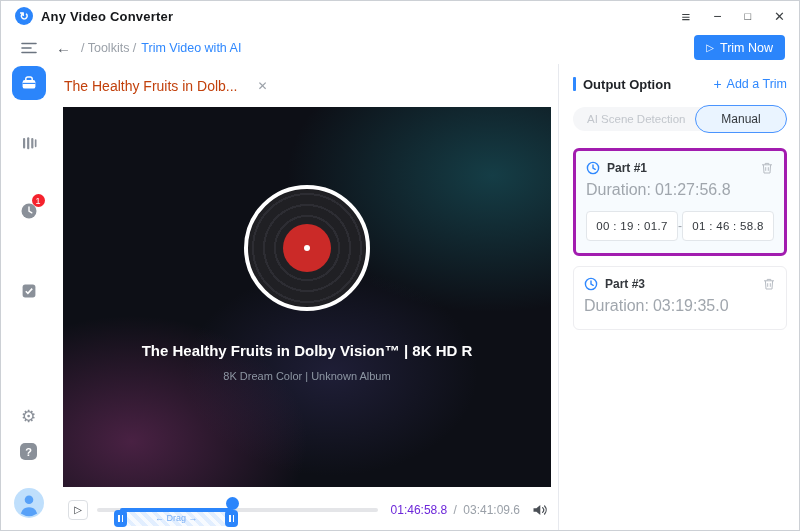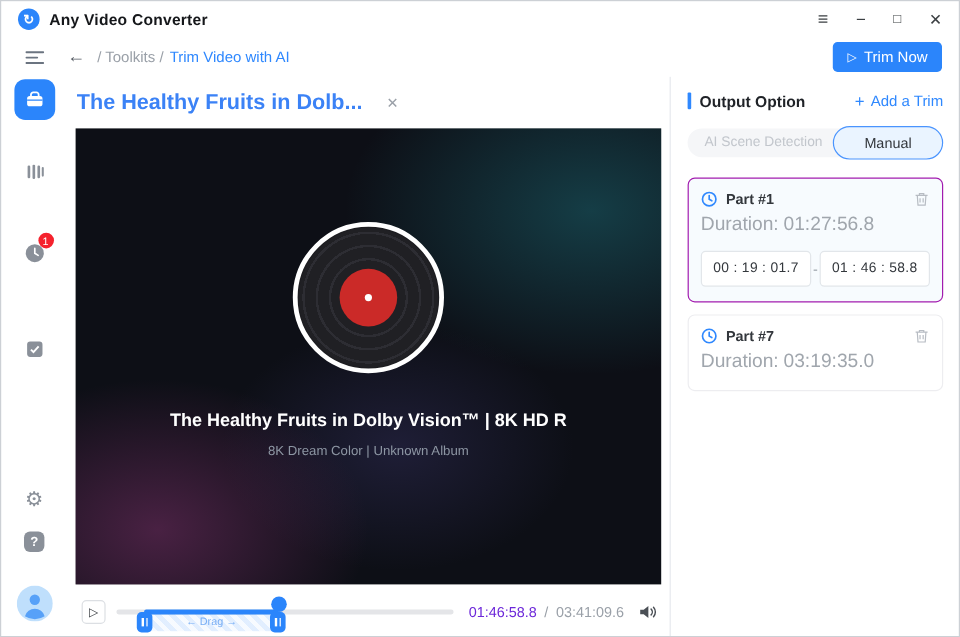--- a/index.html
+++ b/index.html
@@ -41,21 +41,21 @@
            padding:0 3px; }
   .sb-tasks { margin-top:62px; }
   .sb-gear { margin-top:auto; font-size:17px; color:#8a9099; }
   .sb-help { margin-top:16px; width:17px; height:17px; border-radius:5px; background:#8a9099; color:#fff;
              font-size:11px; font-weight:bold; display:flex; align-items:center; justify-content:center; }
   .sb-avatar { margin-top:28px; width:30px; height:30px; }
 
   
   .main-col { width:502px; flex:none; display:flex; flex-direction:column; }
   .video-tab-row { height:43px; display:flex; align-items:center; padding-left:8px; }
-  .video-tab-title { font-size:18px; font-weight:bold; color:#3b82f6; }
+  .video-tab-title { font-size:14px; font-weight:normal; color:#c2410c; }
   .video-tab-close { margin-left:20px; color:#9aa0a8; font-size:12px; cursor:pointer; }
 
   .video-stage { width:488px; height:380px; margin-left:7px; position:relative; border-radius:0; overflow:hidden;
     background:
       radial-gradient(ellipse 60% 55% at 14% 88%, rgba(122,48,104,.55), rgba(0,0,0,0) 60%),
       radial-gradient(ellipse 70% 60% at 88% 18%, rgba(26,92,102,.6), rgba(0,0,0,0) 60%),
       radial-gradient(ellipse 50% 45% at 55% 70%, rgba(52,48,94,.45), rgba(0,0,0,0) 60%),
       #0d0f16; }
   .vinyl { position:absolute; left:calc(50% - 63px); top:78px; width:126px; height:126px; border-radius:50%;
            border:4px solid #fff; background:#1d1d21; }
@@ -103,21 +103,21 @@
 
   .seg-tabs { position:relative; margin-top:13px; height:28px; }
   .seg-left { position:absolute; left:0; top:2px; width:150px; height:24px; background:#f5f6f8; border-radius:12px;
               color:#c2c6cc; font-size:11.5px; display:flex; align-items:center; justify-content:flex-start;
               padding-left:14px; cursor:pointer; }
   .seg-right { position:absolute; right:0; top:0; width:92px; height:28px; background:#eaf4ff; border:1px solid #4a94fe;
               border-radius:14px; color:#33373c; font-size:12px; display:flex; align-items:center; justify-content:center;
               cursor:pointer; }
 
   .part-card { border-radius:6px; padding:10px 10px 12px 10px; margin-top:15px; }
-  .part-selected { background:#f7fbfe; border:1px solid #a21caf; }
+  .part-selected { background:#f7fbfe; border:3px solid #a21caf; }
   .part-plain { background:#fff; border:1px solid #ededf0; margin-top:10px; padding-bottom:14px; }
   .part-head { display:flex; align-items:center; }
   .part-name { font-size:12px; font-weight:bold; color:#33373c; margin-left:7px; }
   .trash { margin-left:auto; cursor:pointer; display:flex; }
   .part-duration { margin-top:6px; font-size:16px; color:#a0a6ad; }
   .part-duration .dv { margin-left:4px; }
   .time-row { display:flex; align-items:center; justify-content:space-between; margin-top:12px; }
   .time-box { width:92px; height:30px; border:1px solid #e2e6ea; border-radius:4px; background:#fff;
               font-size:11.5px; color:#33373c; display:flex; align-items:center; justify-content:center;
               letter-spacing:.3px; cursor:text; }
@@ -285,21 +285,21 @@
           <div class="time-box">01 : 46 : 58.8</div>
         </div>
       </div>
 
       <div class="part-card part-plain">
         <div class="part-head">
           <svg width="14" height="14" viewBox="0 0 14 14">
             <circle cx="7" cy="7" r="5.6" stroke="#2f88fe" stroke-width="1.4" fill="none"></circle>
             <path d="M7 4v3.1l2.2 1.2" stroke="#2f88fe" stroke-width="1.4" fill="none" stroke-linecap="round"></path>
           </svg>
-          <span class="part-name">Part #7</span>
+          <span class="part-name">Part #3</span>
           <span class="trash">
             <svg width="14" height="14" viewBox="0 0 14 14">
               <path d="M2 3.8h10M5.2 3.8V2.4h3.6v1.4M3.4 3.8l.6 8.2h6l.6-8.2M5.7 6.2v3.6M8.3 6.2v3.6" stroke="#b7bcc3" stroke-width="1" fill="none"></path>
             </svg>
           </span>
         </div>
         <div class="part-duration">
           <span>Duration:</span><span class="dv">03:19:35.0</span>
         </div>
       </div>

